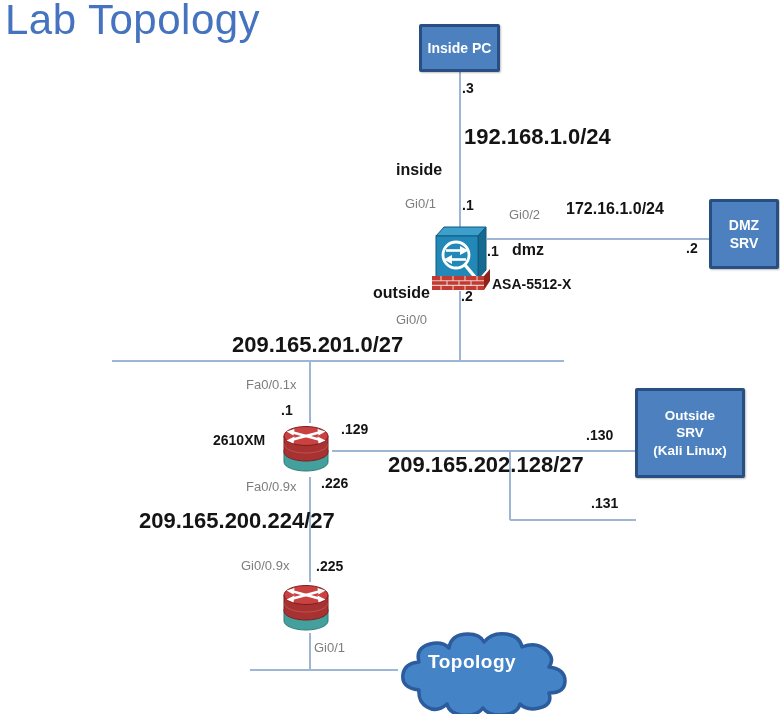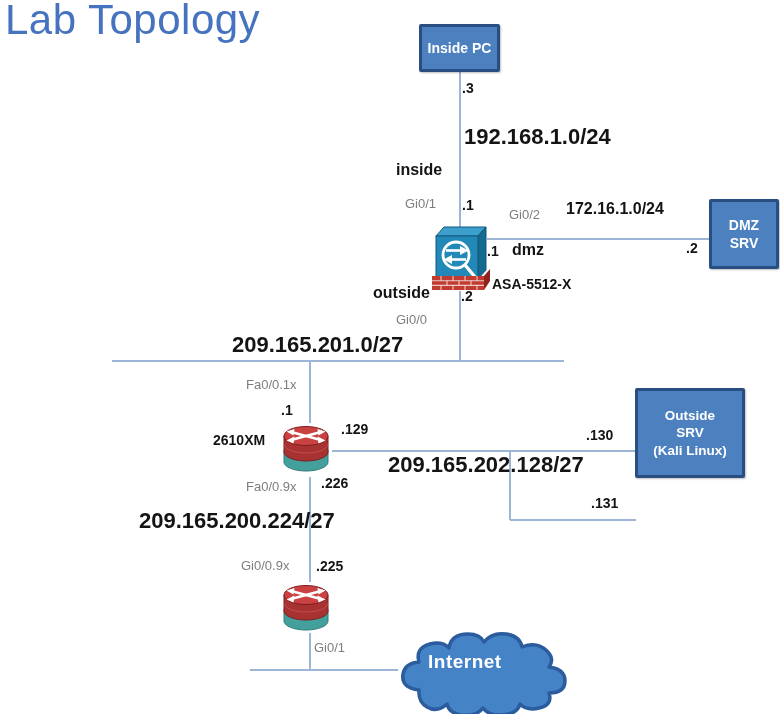--- a/index.html
+++ b/index.html
@@ -160,21 +160,21 @@
              Q 23,22 38,18 Q 50,15 57,22
              Q 59,8 76,8 Q 88,8 92,16
              Q 100,6 114,8 Q 128,10 130,21
              Q 145,15 155,25 Q 163,33 157,41
              Q 173,43 173,55 Q 173,67 157,67
              Q 161,79 147,82 Q 135,85 128,78
              Q 125,89 108,89 Q 96,89 91,82
              Q 84,91 69,89 Q 57,87 55,78
              Q 45,87 35,81 Q 26,76 27,64 Z" fill="#4483C6" stroke="#2B5C9E" stroke-width="3.5" stroke-linejoin="round"></path>
   </svg>
-  <span class="lbl p-internet">Internet</span>
+  <span class="lbl p-internet">Topology</span>
 
   <span class="lbl addr p-dot3">.3</span>
   <span class="lbl net p-net-inside">192.168.1.0/24</span>
   <span class="lbl zone p-zone-in">inside</span>
   <span class="lbl gray p-if-gi01">Gi0/1</span>
   <span class="lbl addr p-dot1-top">.1</span>
   <span class="lbl gray p-if-gi02">Gi0/2</span>
   <span class="lbl net p-net-dmz">172.16.1.0/24</span>
   <span class="lbl addr p-dot2-dmz">.2</span>
   <span class="lbl addr p-dot1-dmz">.1</span>

